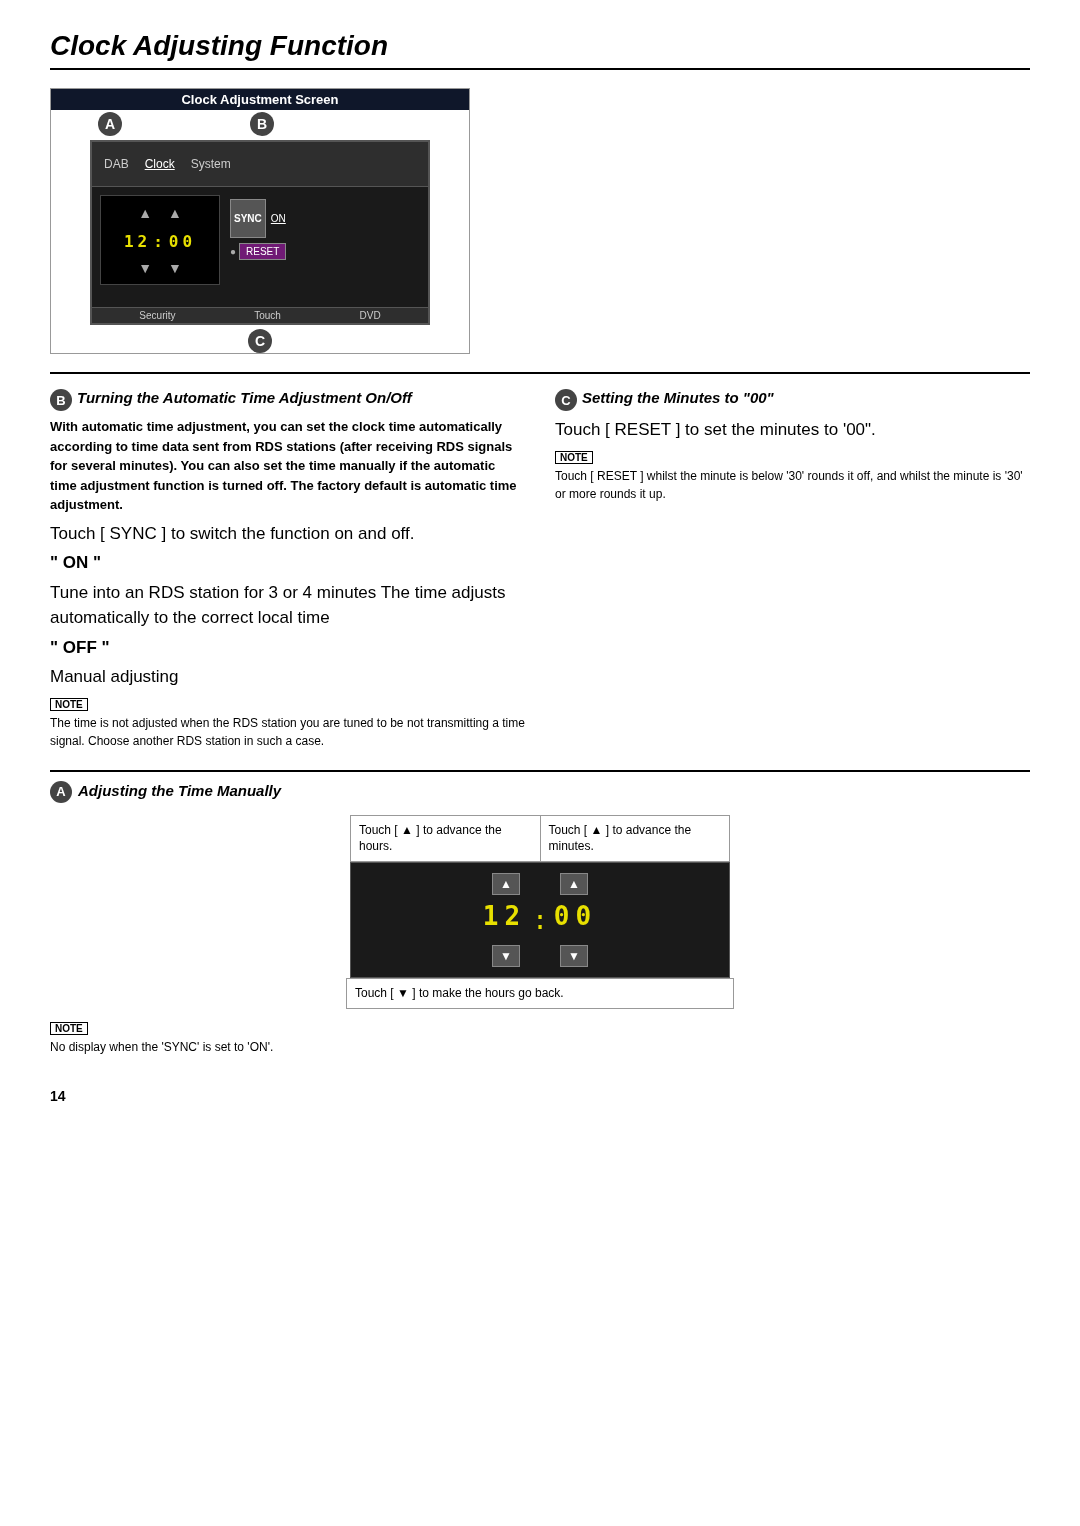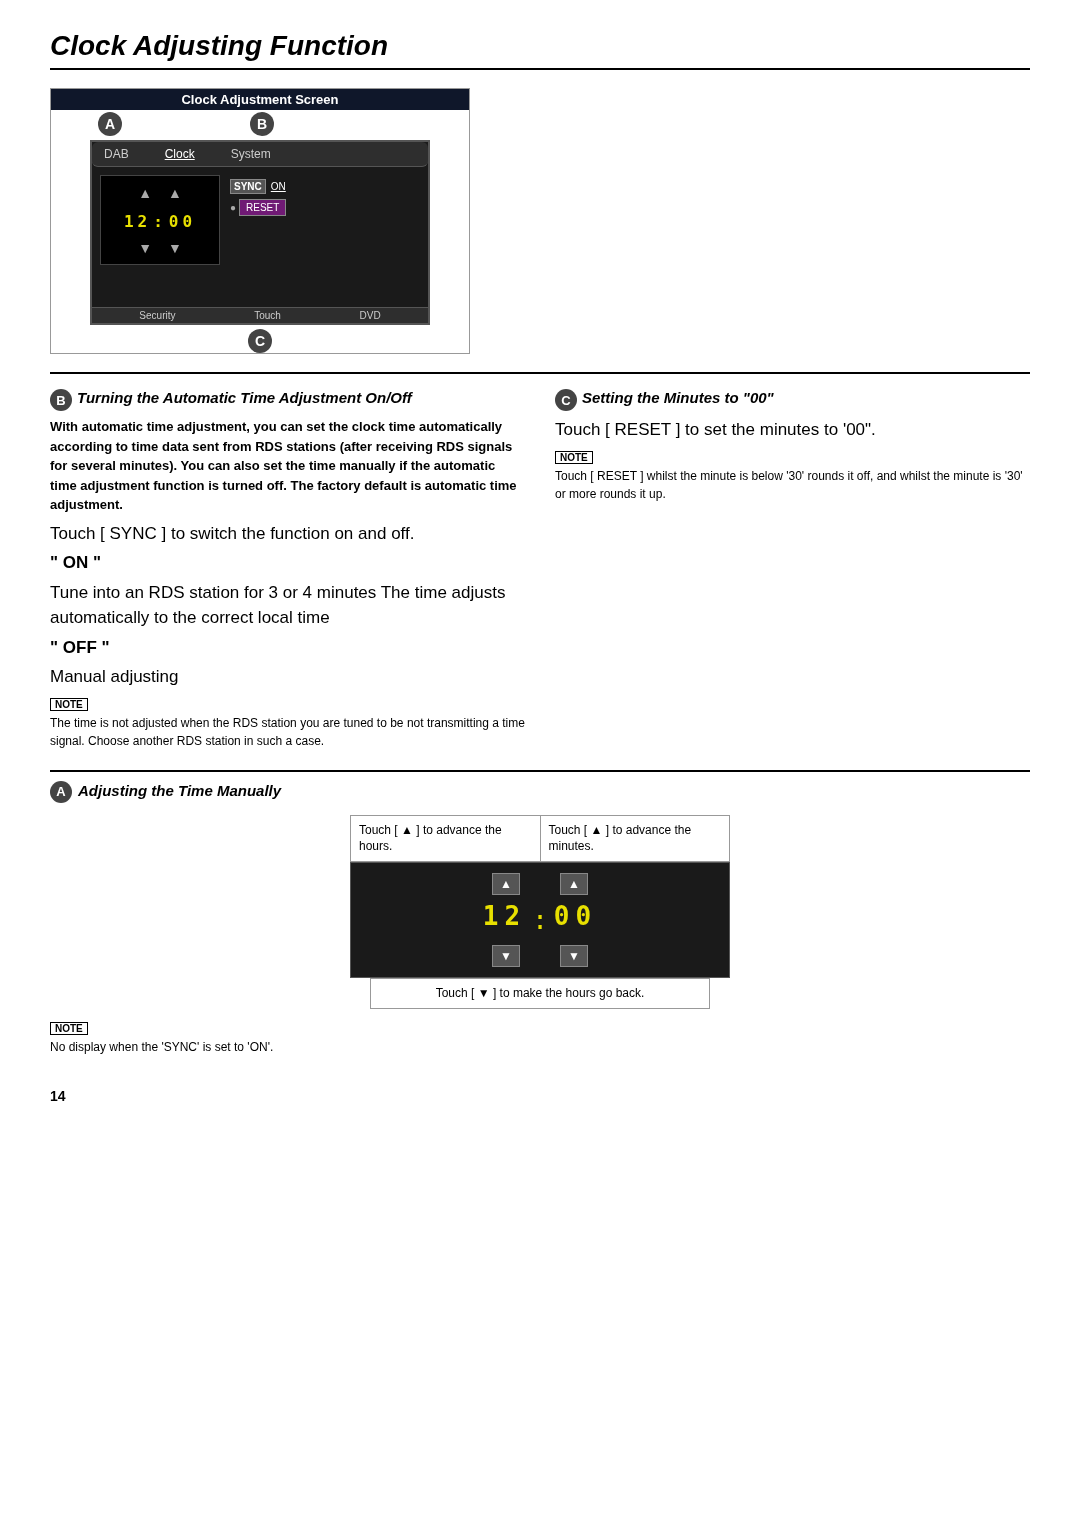--- a/index.html
+++ b/index.html
@@ -47,23 +47,22 @@
       height: 175px;
       background: #1a1a1a;
       border: 2px solid #555;
       position: relative;
       margin: 20px auto 0 auto;
     }
     .car-screen-tabs {
       display: flex;
       background: #2e2e2e;
       border-bottom: 1px solid #555;
-      padding: 4px 8px;
-      gap: 28px;
-      border-radius: 6px;
+      padding: 14px 8px;
+      gap: 8px;
     }
     .car-tab {
       color: #ccc;
       font-size: 12px;
       padding: 1px 4px;
     }
     .car-tab.active {
       color: #fff;
       text-decoration: underline;
     }
@@ -99,21 +98,21 @@
     .sync-row {
       display: flex;
       align-items: center;
       gap: 5px;
     }
     .sync-label {
       background: #555;
       color: #fff;
       font-size: 10px;
       font-weight: bold;
-      padding: 1px 3px;
+      padding: 13px 3px;
       border: 1px solid #888;
     }
     .sync-on {
       color: #fff;
       font-size: 10px;
       text-decoration: underline;
     }
     .reset-btn {
       background: #701a75;
       color: #fff;
@@ -267,22 +266,21 @@
       width: 28px;
       height: 22px;
       display: flex;
       align-items: center;
       justify-content: center;
       font-size: 12px;
       cursor: pointer;
     }
     .manual-bottom-labels {
       display: flex;
-      width: 340px;
-      text-align: center;
+      width: 388px;
     }
     .page-number {
       font-size: 14px;
       font-weight: bold;
       margin-top: 32px;
     }
   </style>
 </head>
 <body>
 

